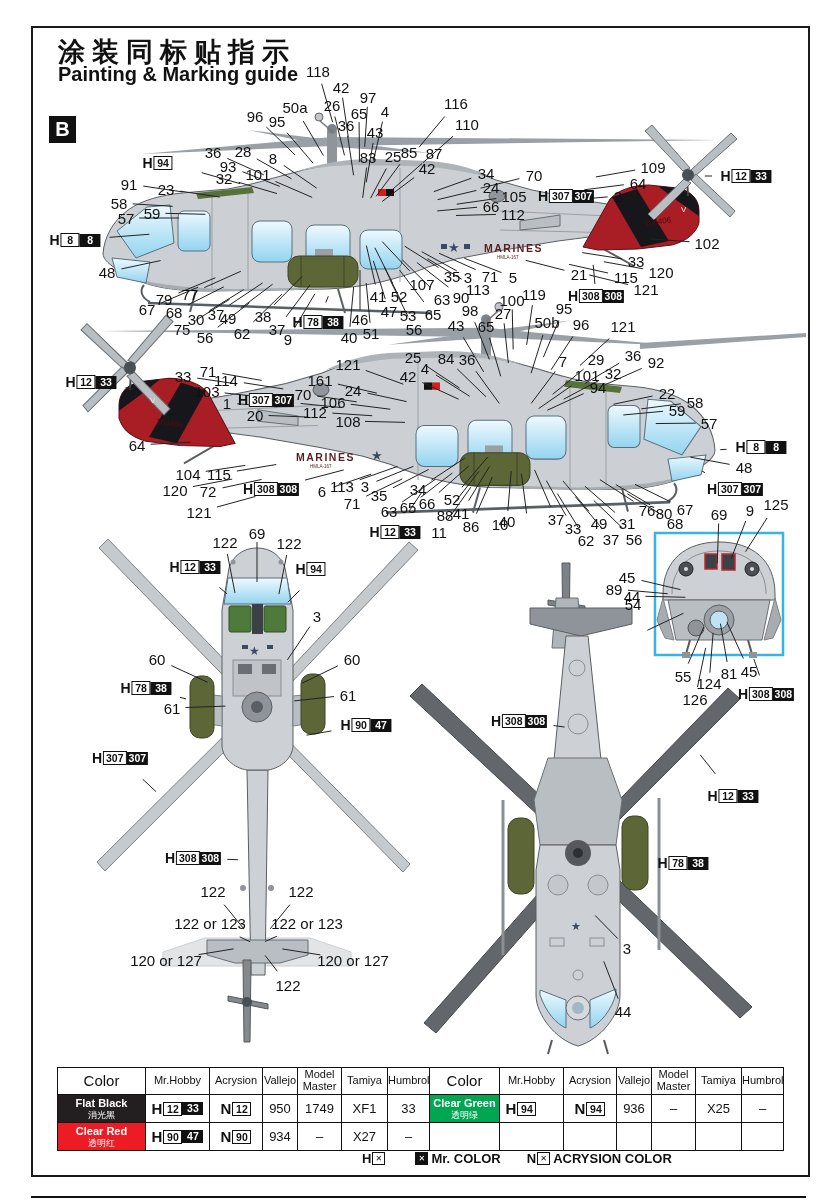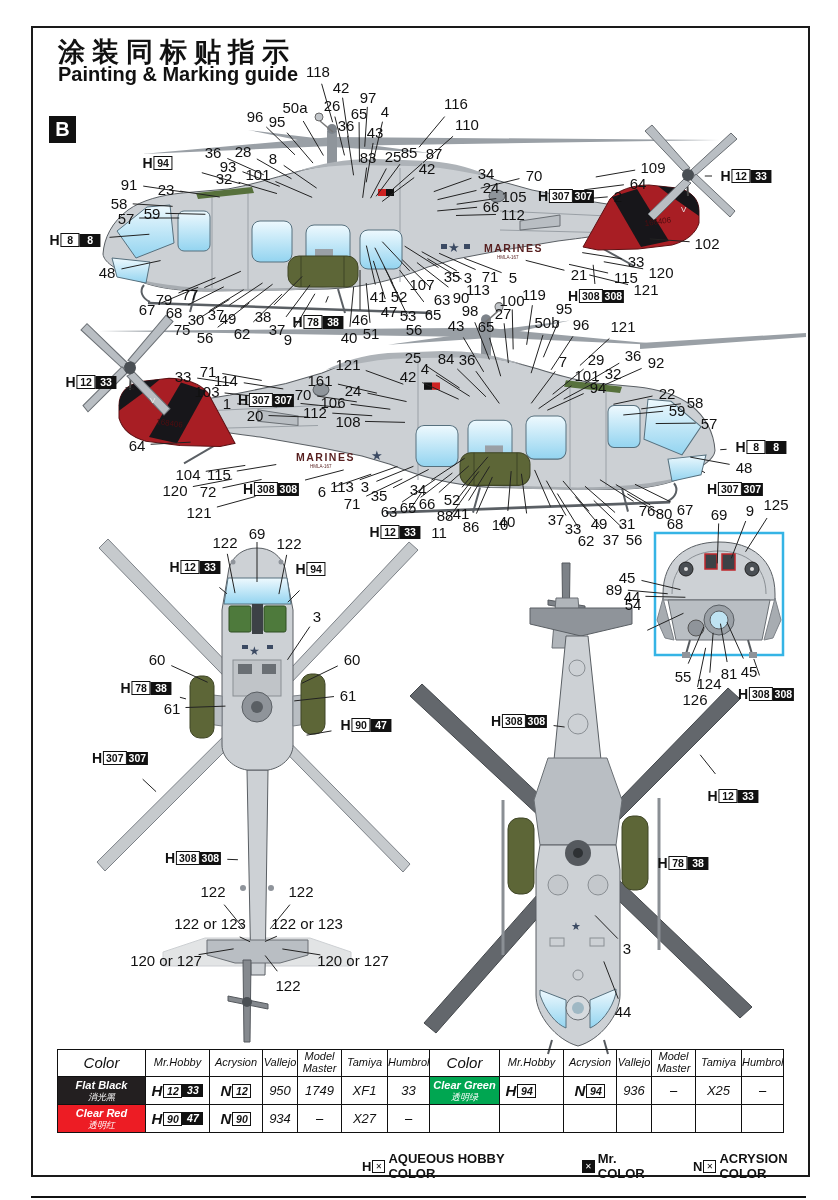--- a/index.html
+++ b/index.html
@@ -16,21 +16,21 @@
            white-space:nowrap;z-index:3;color:#111;}
   .chip{position:absolute;transform:translate(-50%,-50%);display:flex;align-items:center;z-index:3;}
   .chip .h{font-size:14px;font-weight:bold;margin-right:1px;}
   .ob{border:1.5px solid #111;background:#fff;font-size:10.5px;font-weight:bold;
       padding:0 2px;line-height:12px;min-width:13px;text-align:center;color:#111;}
   .fb{background:#111;color:#fff;font-size:10.5px;font-weight:bold;
       padding:0 2px;line-height:13px;min-width:17px;text-align:center;}
   #paint-block{position:absolute;left:57px;top:1046px;width:726px;z-index:3;}
   .pt-title{background:#000;color:#fff;font-weight:bold;font-size:15px;letter-spacing:1px;
             padding:2px 0 3px 7px;}
-  #paint-table{border-collapse:collapse;table-layout:fixed;width:726px;margin-top:3px;font-style:italic;}
+  #paint-table{border-collapse:collapse;table-layout:fixed;width:726px;margin-top:21px;}
   #paint-table th,#paint-table td{border:1.5px solid #111;text-align:center;vertical-align:middle;
             padding:0;overflow:hidden;}
   #paint-table th{font-size:11px;font-weight:normal;height:26px;line-height:1.05;}
   #paint-table th.big{font-size:15px;}
   #paint-table td{height:27px;font-size:13px;}
   .sw{display:block;color:#fff;font-weight:bold;font-size:11px;line-height:1.15;}
   .sw .sub{display:block;font-size:9px;font-weight:normal;}
   .tchip{display:inline-flex;align-items:center;}
   .tchip .h{font-size:15px;font-weight:bold;margin-right:1px;}
   .legend{position:absolute;left:362px;top:1151px;display:flex;gap:26px;font-weight:bold;
@@ -514,21 +514,20 @@
             <td></td>
           </tr>
         </tbody>
       </table>
   </div>
 
   <div class="legend" id="legend">
       <span class="it">
         <span>H</span>
         <span class="xbox">✕</span>
-        <span>AQUEOUS HOBBY COLOR</span>
       </span>
       <span class="it">
         <span class="xbox filled">✕</span>
         <span>Mr. COLOR</span>
       </span>
       <span class="it">
         <span>N</span>
         <span class="xbox">✕</span>
         <span>ACRYSION COLOR</span>
       </span>

